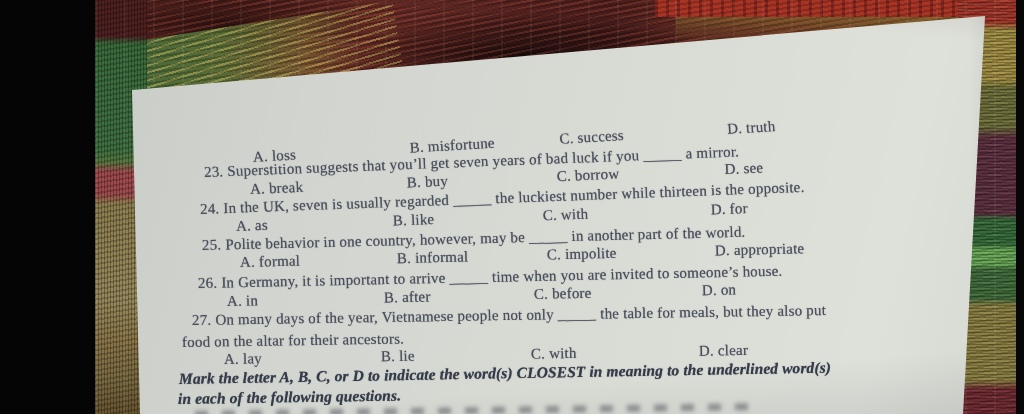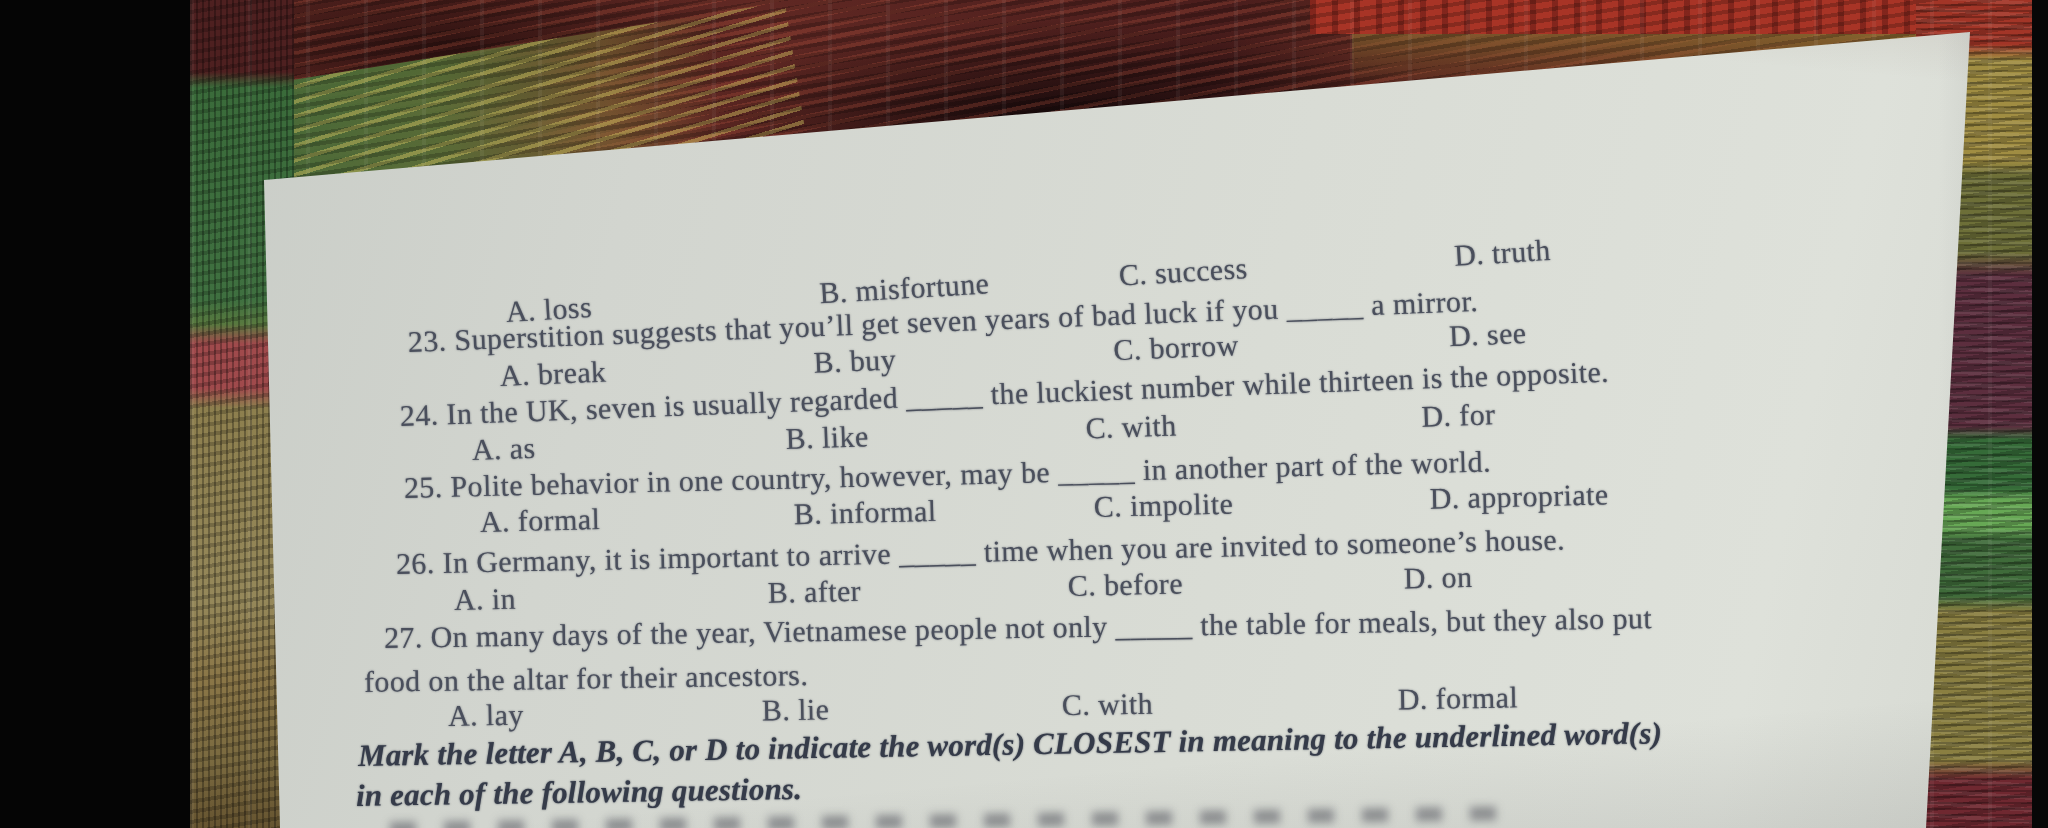--- a/index.html
+++ b/index.html
@@ -186,21 +186,21 @@
         <span class="col c">C. before</span>
         <span class="col d">D. on</span>
       </div>
 
       <div class="line stem" style="left:192px;top:310px;transform:rotate(-0.9deg)">27. On many days of the year, Vietnamese people not only _____ the table for meals, but they also put</div>
       <div class="line stem" style="left:182px;top:332px;transform:rotate(-0.9deg)">food on the altar for their ancestors.</div>
       <div class="line opts" style="left:224px;top:349px;transform:rotate(-1.0deg)">
         <span class="col a">A. lay</span>
         <span class="col b">B. lie</span>
         <span class="col c">C. with</span>
-        <span class="col d">D. formal</span>
+        <span class="col d">D. clear</span>
       </div>
 
       <div class="line instr" style="left:179px;top:369px;transform:rotate(-1.0deg)">Mark the letter A, B, C, or D to indicate the word(s) CLOSEST in meaning to the underlined word(s)</div>
       <div class="line instr" style="left:178px;top:389px;transform:rotate(-0.9deg)">in each of the following questions.</div>
 
       <div class="cutline"></div>
     </div>
   </div>
 
   <div class="bar bar-left"></div>

